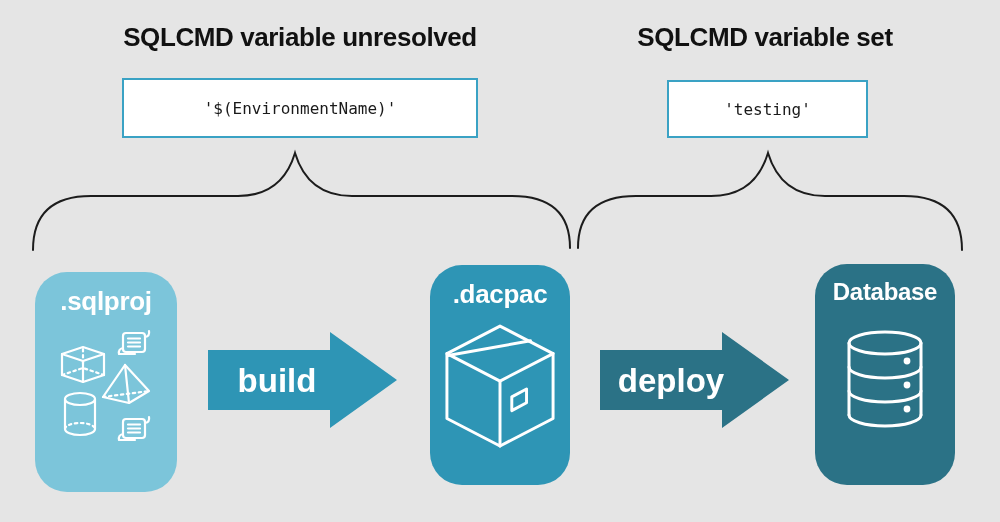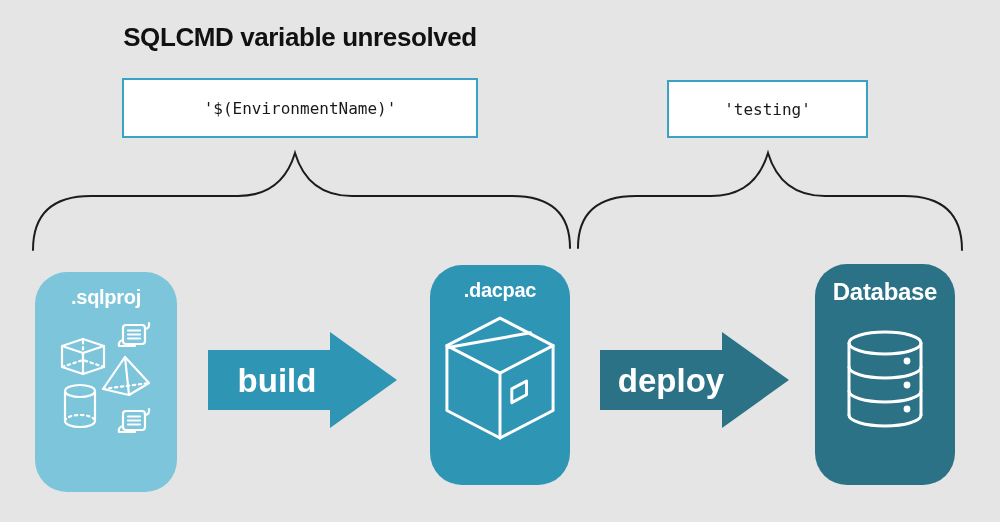--- a/index.html
+++ b/index.html
@@ -66,21 +66,21 @@
     align-items: center;
     padding-top: 14px;
   }
   .card-sqlproj  { left: 35px;  top: 272px; width: 142px; height: 220px; }
   .card-dacpac   { left: 430px; top: 265px; width: 140px; height: 220px; }
   .card-database { left: 815px; top: 264px; width: 140px; height: 221px; }
 
   .card-label {
     color: #ffffff;
     font-weight: bold;
-    font-size: 20px;
+    font-size: 26px;
     letter-spacing: -0.3px;
     white-space: nowrap;
   }
   .card-label-sm { font-size: 24px; }
 
   .icon-stroke {
     fill: none;
     stroke: #ffffff;
     stroke-linecap: round;
     stroke-linejoin: round;
@@ -106,20 +106,21 @@
 <body>
 
 <div class="canvas">
 
   <div class="heading heading-left">SQLCMD variable unresolved</div>
 
   <div class="value-box value-box-left" style="border-color: rgb(58, 162, 196);">
     <span class="code-text">'$(EnvironmentName)'</span>
   </div>
 
+  <div class="heading heading-right">SQLCMD variable set</div>
 
   <div class="value-box value-box-right" style="border-color: rgb(58, 162, 196); text-align: center;">
     <span class="code-text">'testing'</span>
   </div>
 
   <svg class="braces-layer" viewBox="0 0 1000 522" xmlns="http://www.w3.org/2000/svg">
     <path class="brace-path" d="M 33 250 Q 33 196 91 196 L 238 196 Q 282 196 295 153 Q 308 196 352 196 L 512 196 Q 570 196 570 248" style="stroke: rgb(28, 28, 28);"></path>
     <path class="brace-path" d="M 578 248 Q 578 196 636 196 L 711 196 Q 755 196 768 153 Q 781 196 825 196 L 904 196 Q 962 196 962 250" style="stroke: rgb(28, 28, 28);"></path>
   </svg>
 

